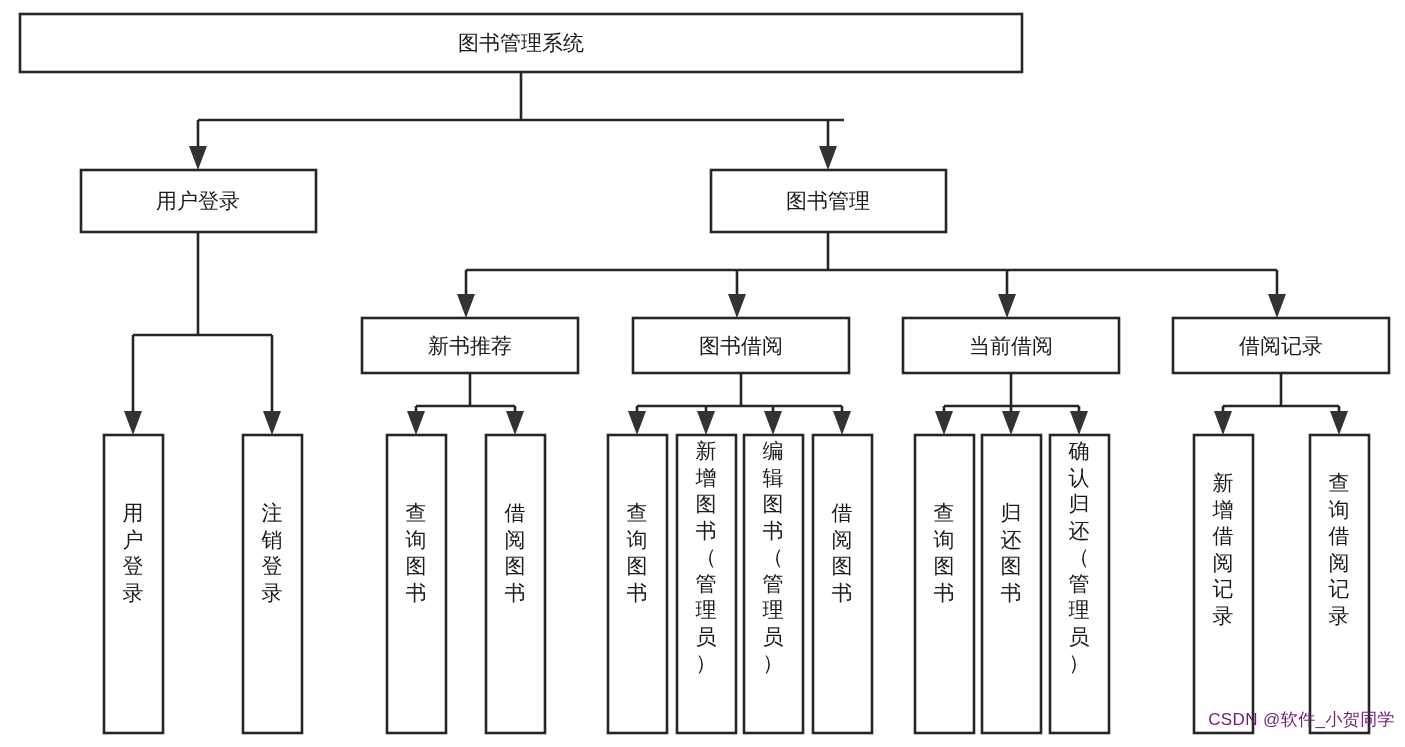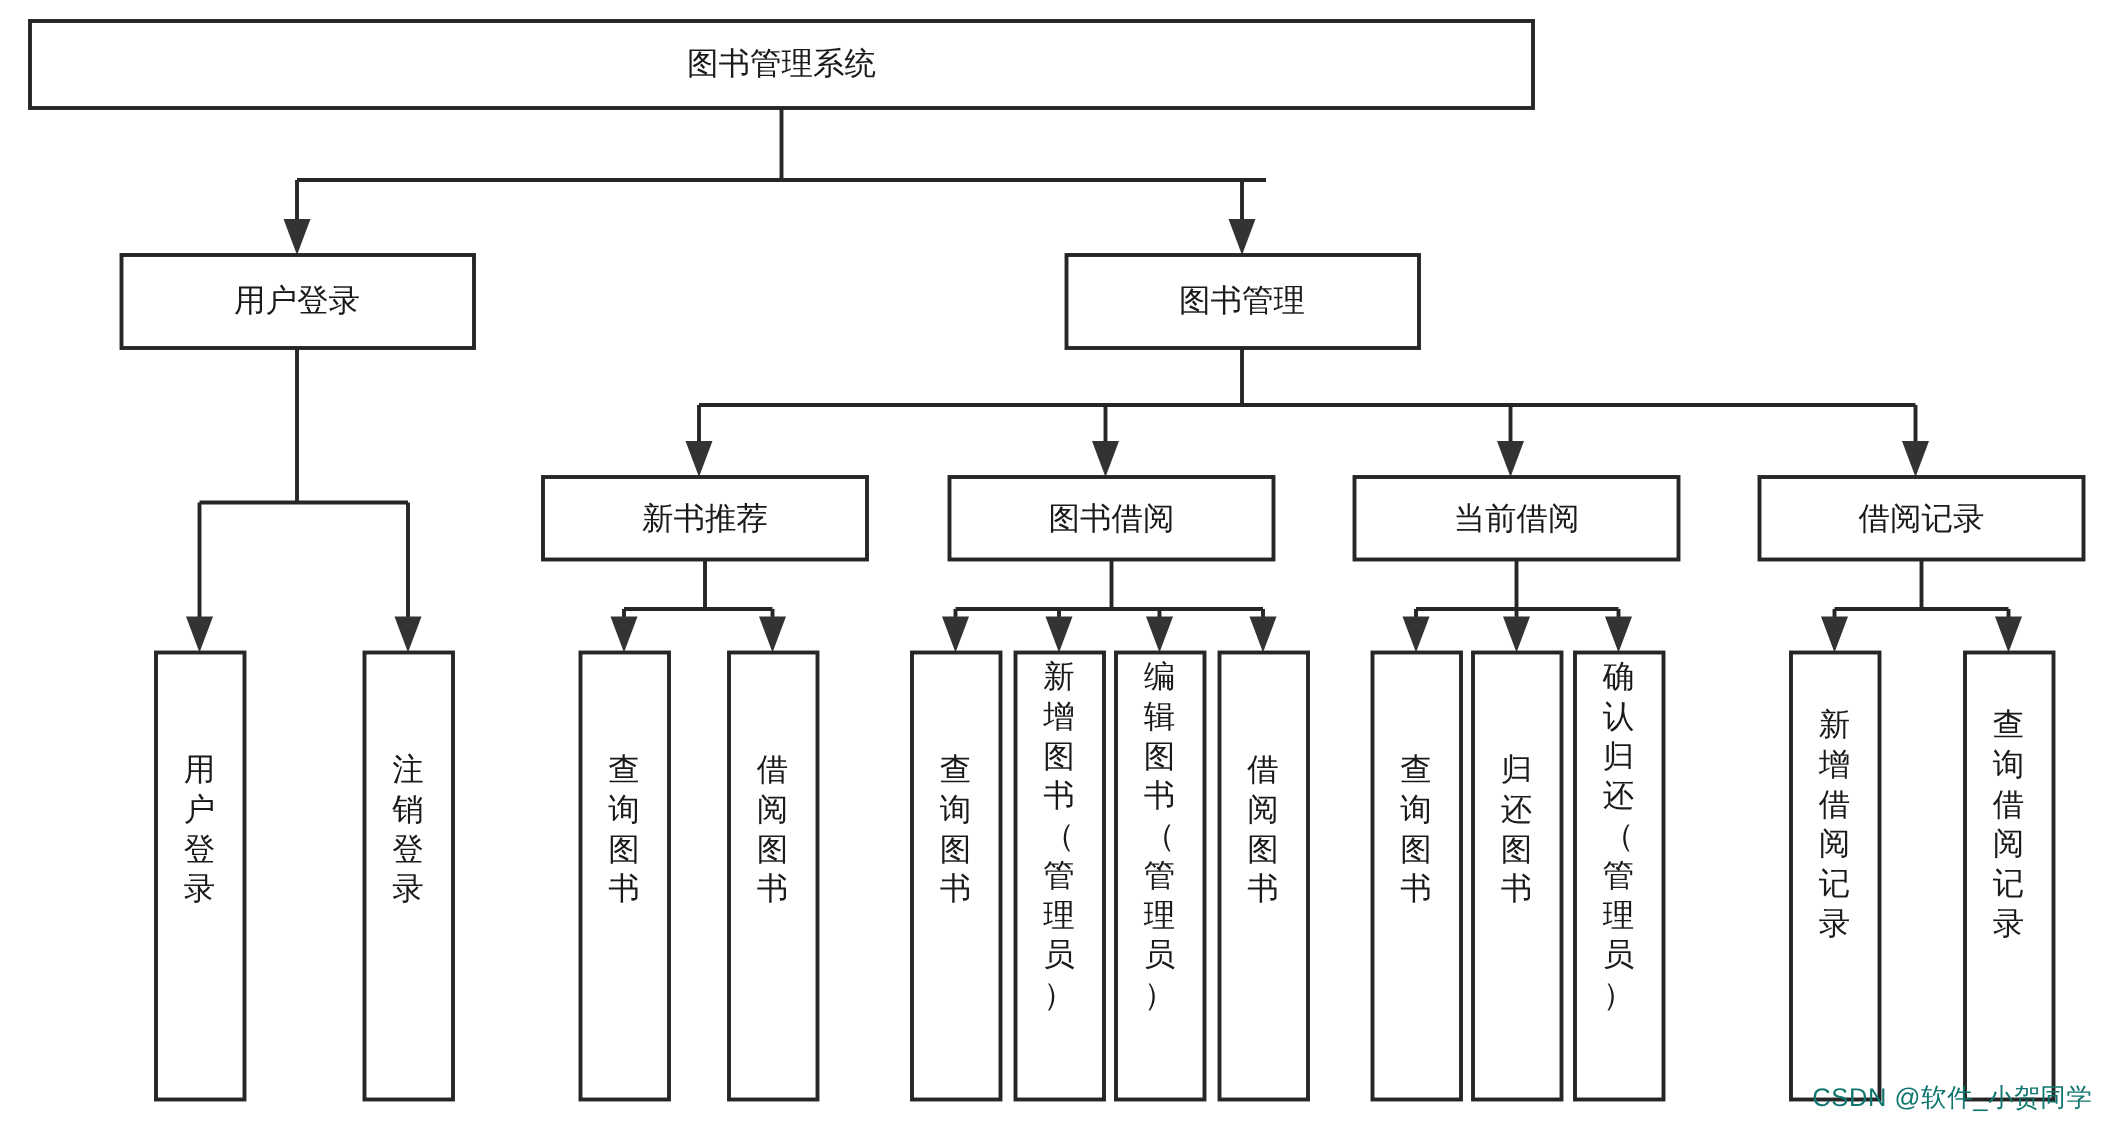--- a/index.html
+++ b/index.html
@@ -51,24 +51,24 @@
   }
   .node-label-v {
     font-family: "Liberation Sans", "DejaVu Sans", sans-serif;
     font-size: 21px;
     fill: #1a1a1a;
     text-anchor: middle;
   }
   .watermark-text {
     position: absolute;
     right: 10px;
-    bottom: 4px;
+    bottom: 16px;
     font-family: "Liberation Sans", "DejaVu Sans", sans-serif;
     font-size: 17px;
-    color: #0f766e;
+    color: #701a75;
     white-space: nowrap;
     letter-spacing: 0.4px;
   }
 </style>
 </head>
 <body>
 
 <div id="diagram-root">
 
   <svg class="diagram-canvas" viewBox="0 0 1405 747">

